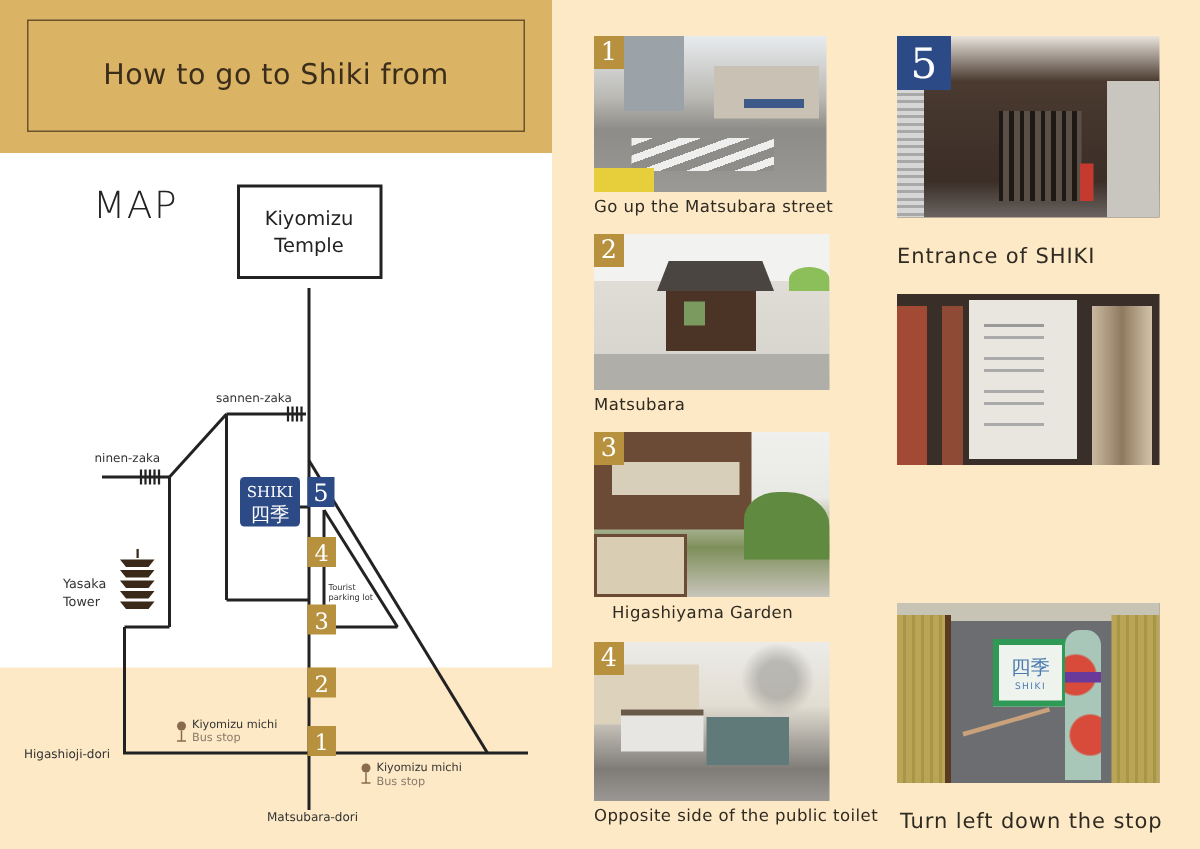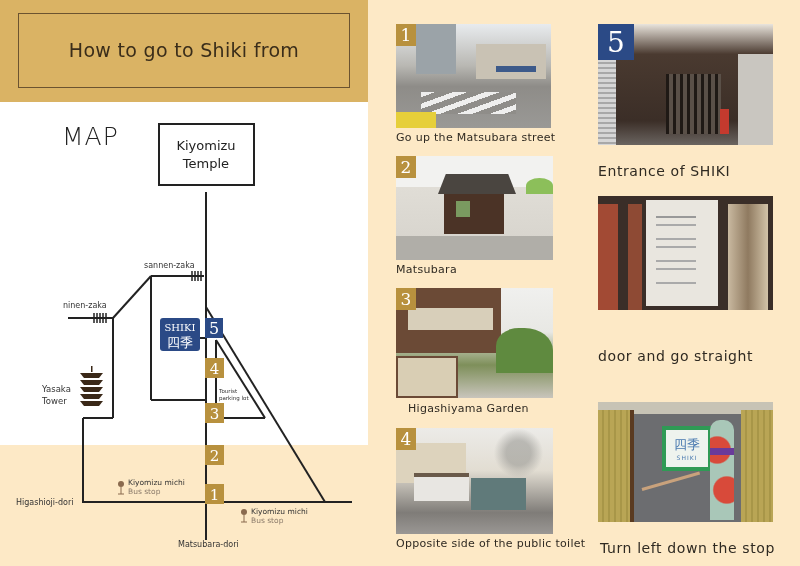--- a/index.html
+++ b/index.html
@@ -182,21 +182,20 @@
   </div>
   <div class="cap lg" style="left:230px;top:152px;">Entrance of SHIKI</div>
 
   <div class="photo" style="left:230px;top:196px;width:175px;height:114px;background:#3a2e28;">
     <div style="position:absolute;left:0;top:8px;width:20px;height:106px;background:#a24a34;"></div>
     <div style="position:absolute;left:30px;top:8px;width:14px;height:106px;background:#8e4a34;"></div>
     <div style="position:absolute;left:48px;top:4px;width:72px;height:106px;background:#e9e6df;"></div>
     <div style="position:absolute;left:58px;top:20px;width:40px;height:2px;background:#999;box-shadow:0 8px 0 #aaa,0 22px 0 #aaa,0 30px 0 #aaa,0 44px 0 #aaa,0 52px 0 #aaa,0 66px 0 #aaa;"></div>
     <div style="position:absolute;left:130px;top:8px;width:40px;height:106px;background:linear-gradient(90deg,#c9b9a0,#8f7a60,#d2c3a8);"></div>
   </div>
-  <div class="cap lg" style="left:230px;top:337px;">door and go straight</div>
 
   <div class="photo" style="left:230px;top:402px;width:175px;height:120px;background:#6c6d70;">
     <div style="position:absolute;left:0;top:0;width:175px;height:12px;background:#c7c3b5;"></div>
     <div style="position:absolute;left:0;top:8px;width:32px;height:112px;background:repeating-linear-gradient(90deg,#b9a555 0 4px,#a89648 4px 6px);"></div>
     <div style="position:absolute;left:32px;top:8px;width:4px;height:112px;background:#5a3a20;"></div>
     <div style="position:absolute;left:143px;top:8px;width:32px;height:112px;background:repeating-linear-gradient(90deg,#b9a555 0 4px,#a89648 4px 6px);"></div>
     <div style="position:absolute;left:64px;top:24px;width:50px;height:45px;background:#eef3ee;border:4px solid #2f9a55;display:flex;flex-direction:column;align-items:center;justify-content:center;">
       <span style="font-size:13px;color:#4a7ab0;font-family:'DejaVu Serif',serif;">四季</span>
       <span style="font-size:6px;color:#4a7ab0;letter-spacing:1px;">SHIKI</span>
     </div>

